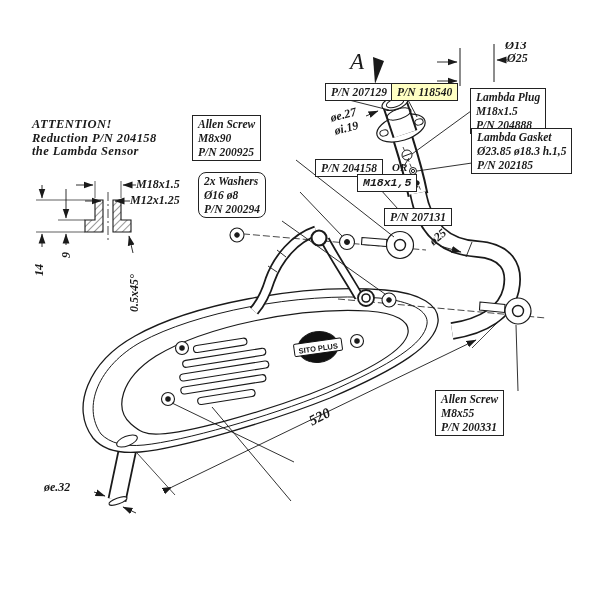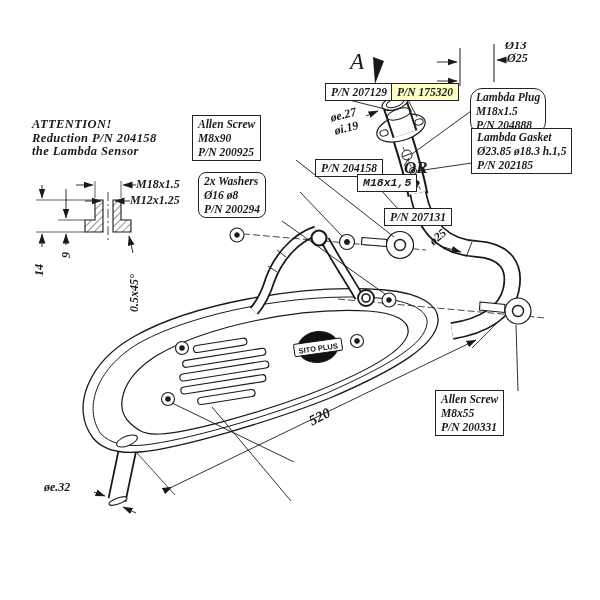--- a/index.html
+++ b/index.html
@@ -219,36 +219,36 @@
     <div>P/N 200925</div>
   </div>
 
   <div class="lbl" style="left:198px;top:172px;border-radius:8px;">
     <div>2x Washers</div>
     <div>Ø16 ø8</div>
     <div>P/N 200294</div>
   </div>
 
   <div class="lbl" style="left:301px;top:83px;margin-left:24px;">P/N 207129</div>
-  <div class="lbl hl" style="left:391px;top:83px;">P/N 175320</div>
-
-  <div class="lbl" style="left:470px;top:88px;border-radius:12px;">
+  <div class="lbl hl" style="left:391px;top:83px;">P/N 118540</div>
+
+  <div class="lbl" style="left:470px;top:88px;">
     <div>Lambda Plug</div>
     <div>M18x1.5</div>
     <div>P/N 204888</div>
   </div>
 
   <div class="lbl" style="left:471px;top:128px;">
     <div>Lambda Gasket</div>
     <div>Ø23.85 ø18.3 h.1,5</div>
     <div>P/N 202185</div>
   </div>
 
   <div class="lbl" style="left:315px;top:159px;">P/N 204158</div>
-  <span class="txt" style="left:404px;top:161px;font-size:17px;">OR</span>
+  <span class="txt" style="left:392px;top:161px;font-size:11px;">OR</span>
 
   <div class="lbl" style="left:357px;top:174px;font-family:Liberation Mono, monospace;">M18x1,5</div>
   <div class="lbl" style="left:384px;top:208px;">P/N 207131</div>
 
   <div class="lbl" style="left:435px;top:390px;">
     <div>Allen Screw</div>
     <div>M8x55</div>
     <div>P/N 200331</div>
   </div>
 

